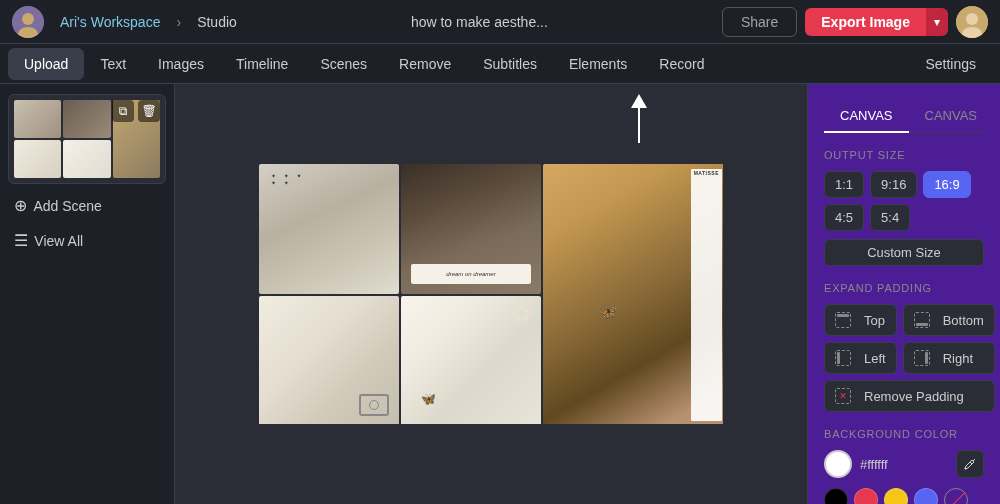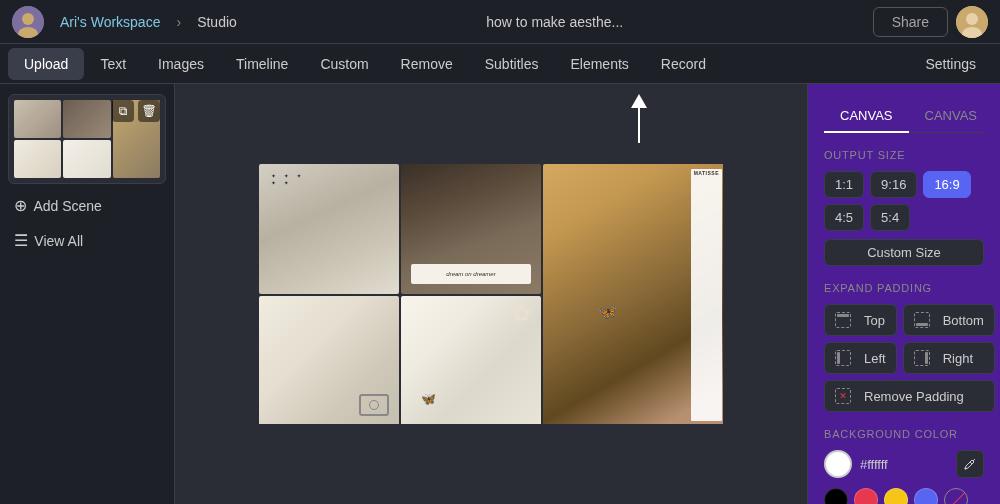--- a/index.html
+++ b/index.html
@@ -420,36 +420,40 @@
       <circle cx="16" cy="13" r="6" fill="#c9a96e"></circle>
       <ellipse cx="16" cy="28" rx="10" ry="7" fill="#c9a96e"></ellipse>
     </svg>
   </div>
   <span class="workspace-title">Ari's Workspace</span>
   <span class="breadcrumb-sep">›</span>
   <span class="studio-title">Studio</span>
   <div class="header-center">how to make aesthe...</div>
   <div class="header-actions">
     <button class="share-btn">Share</button>
+    <div class="export-btn-group">
+      <button class="export-btn">Export Image</button>
+      <button class="export-dropdown">▾</button>
+    </div>
     <div class="user-avatar">
       <svg width="32" height="32" viewBox="0 0 32 32">
         <circle cx="16" cy="16" r="16" fill="#c9a96e"></circle>
         <circle cx="16" cy="13" r="6" fill="#e8d0a8"></circle>
         <ellipse cx="16" cy="28" rx="10" ry="7" fill="#e8d0a8"></ellipse>
       </svg>
     </div>
   </div>
 </div>
 
 <div class="toolbar">
   <div class="toolbar-item active">Upload</div>
   <div class="toolbar-item">Text</div>
   <div class="toolbar-item">Images</div>
   <div class="toolbar-item">Timeline</div>
-  <div class="toolbar-item">Custom</div>
+  <div class="toolbar-item">Scenes</div>
   <div class="toolbar-item">Remove</div>
   <div class="toolbar-item">Subtitles</div>
   <div class="toolbar-item">Elements</div>
   <div class="toolbar-item">Record</div>
   <div class="toolbar-spacer"></div>
   <div class="settings-btn">Settings</div>
 </div>
 
 <div class="main">
 

